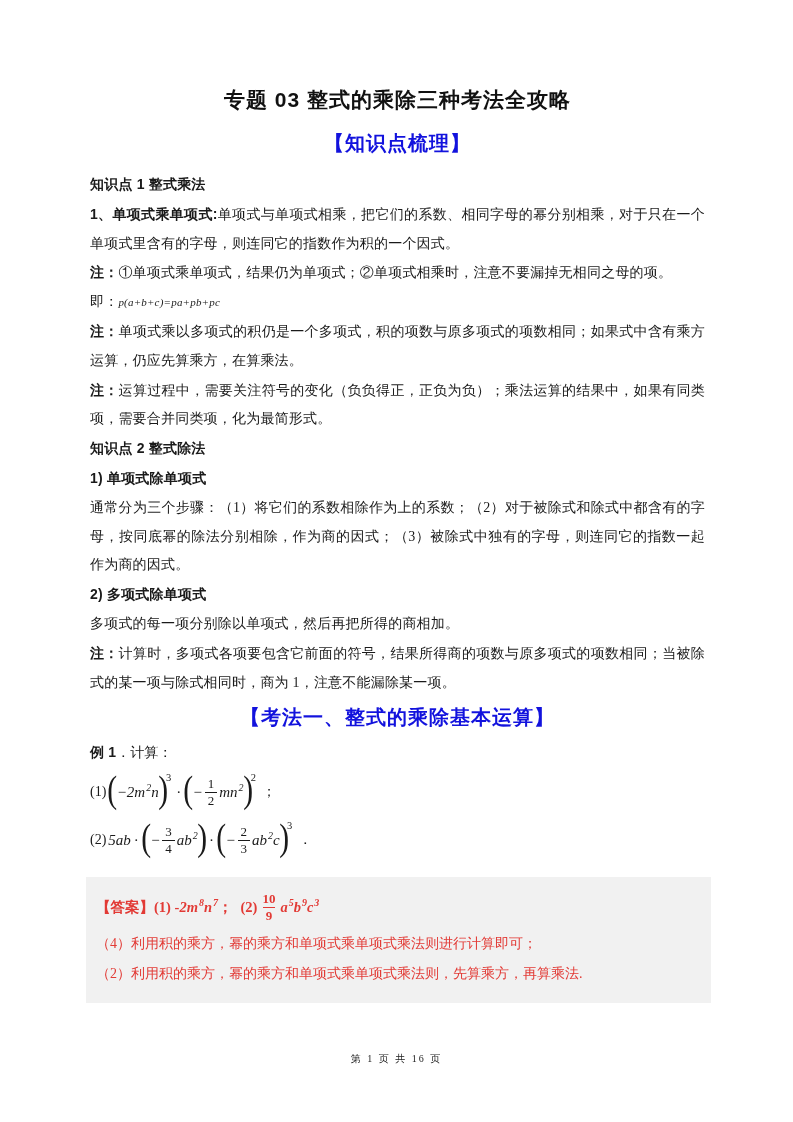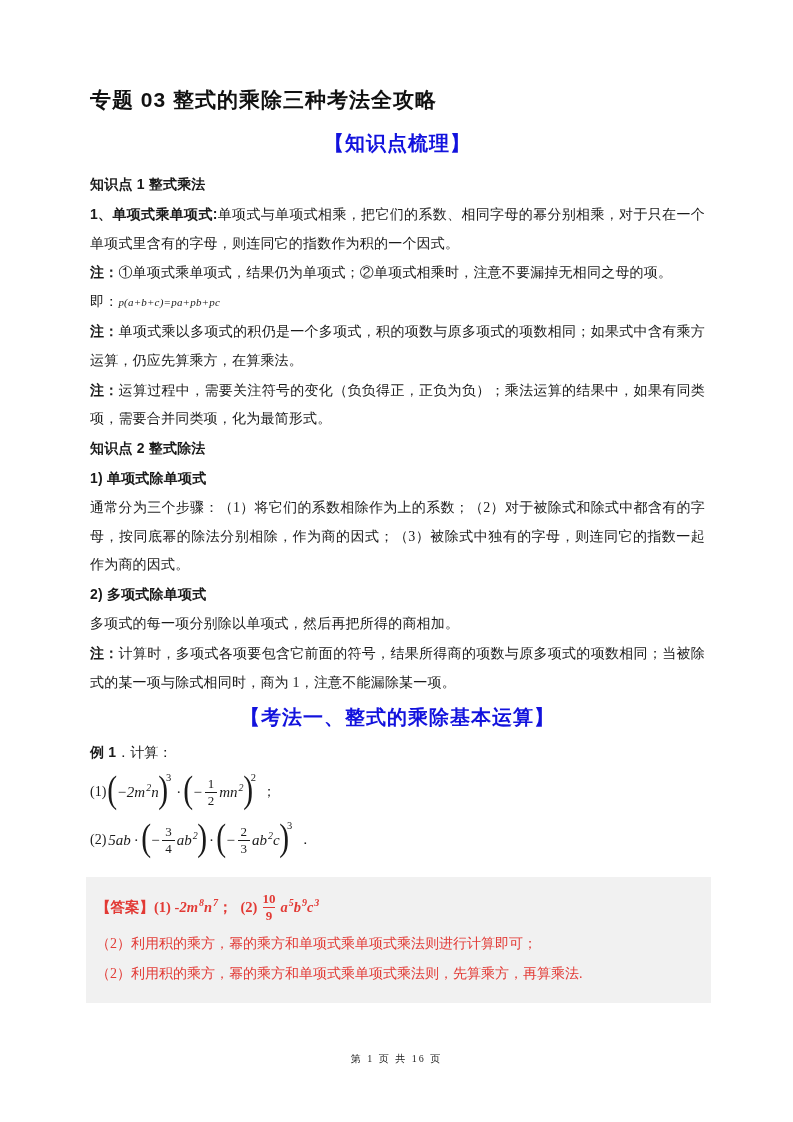--- a/index.html
+++ b/index.html
@@ -8,20 +8,21 @@
     position:relative;
     width:793px; height:1122px;
     margin:0 auto;
     background:#ffffff;
     font-family:"Liberation Serif", serif;
     color:#1a1a1a;
     overflow:hidden;
     padding:86px 88px 0 90px;
   }
   .doc-title {
+    text-align:center;
     font-family:"Liberation Sans", sans-serif;
     font-size:21px; font-weight:bold; color:#111;
     letter-spacing:1px;
     margin-bottom:16px;
   }
   .blue-heading {
     text-align:center;
     font-family:"Liberation Sans", sans-serif;
     font-size:20px; font-weight:bold;
     color:#1212dd;
@@ -213,19 +214,19 @@
       <span class="ans-upright">(1) - </span>
       <span class="ans-math"><span>2m</span><sup>8</sup><span>n</span><sup>7</sup></span>
       <span class="ans-upright">；</span>
       <span class="ans-upright" style="margin-left:8px;">(2)</span>
       <span class="frac">
           <span class="fn">10</span>
           <span class="fd">9</span>
         </span>
       <span class="ans-math"><span>a</span><sup>5</sup><span>b</span><sup>9</sup><span>c</span><sup>3</sup></span>
     </div>
-    <p class="ana">（2）利用积的乘方，幂的乘方和单项式乘单项式乘法则进行计算即可；</p>
+    <p class="ana">（4）利用积的乘方，幂的乘方和单项式乘单项式乘法则进行计算即可；</p>
     <p class="ana">（2）利用积的乘方，幂的乘方和单项式乘单项式乘法则，先算乘方，再算乘法.</p>
   </div>
 
   <div class="footer">第 1 页 共 16 页</div>
 
 </div>
 
 </body></html>

